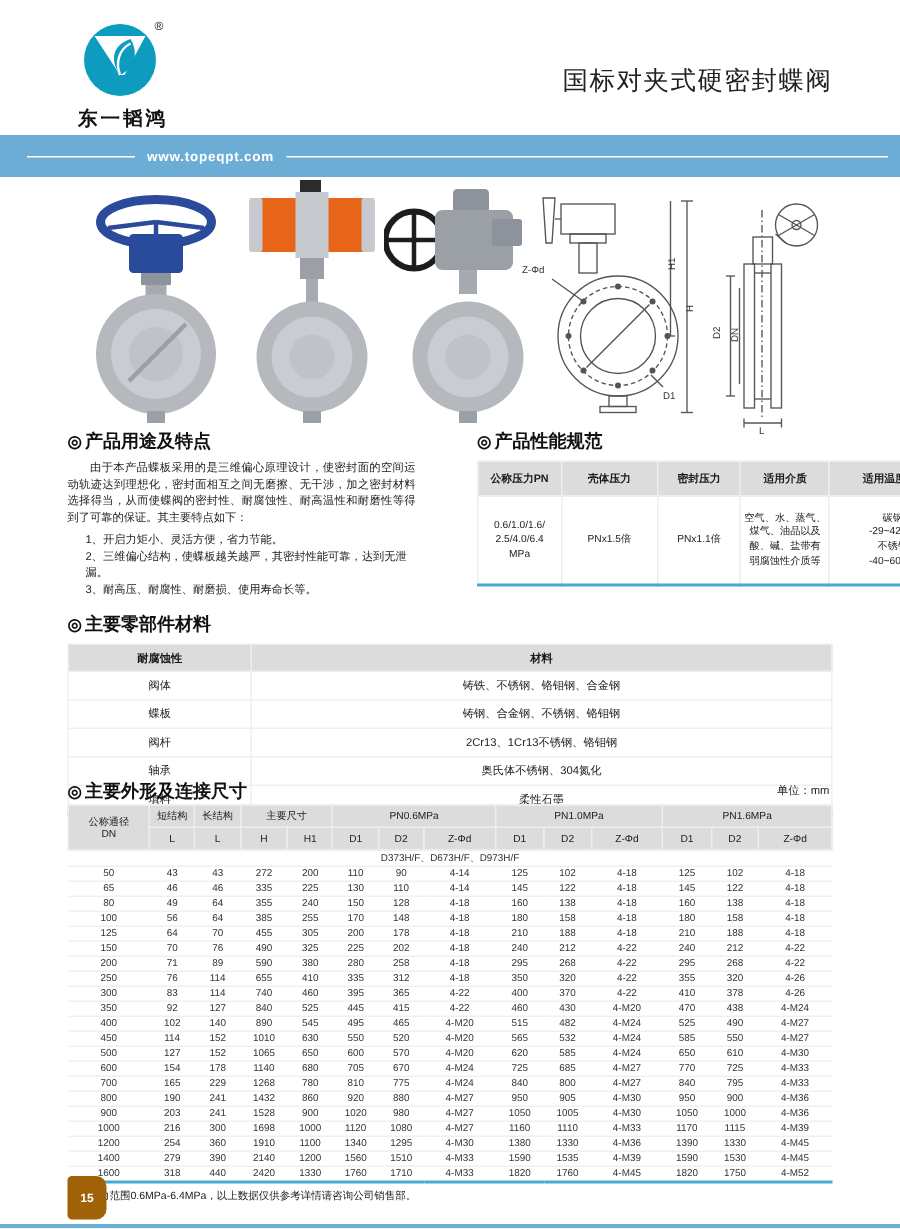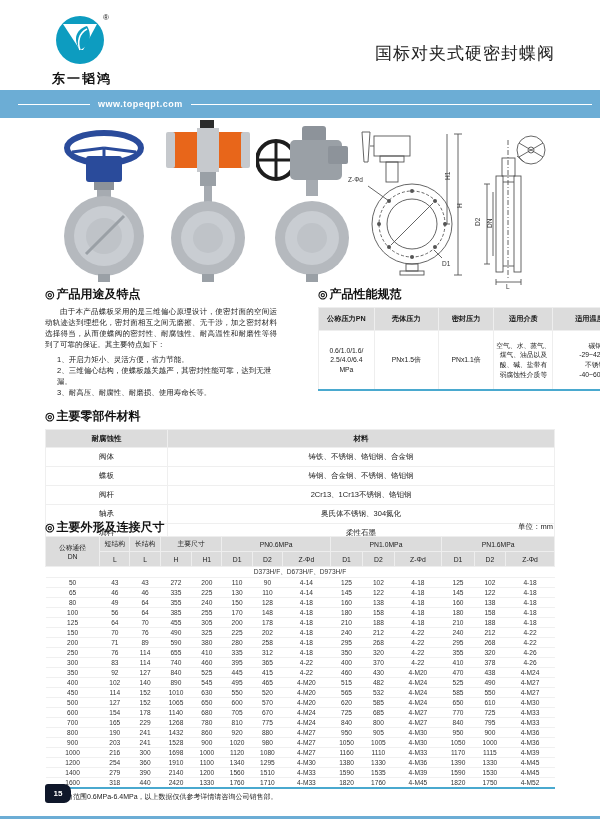--- a/index.html
+++ b/index.html
@@ -43,21 +43,21 @@
   .dims { position:absolute; left:45px; top:519px; width:510px; }
   .dims .head-row { position:relative; height:15px; }
   .dims .unit { position:absolute; right:2px; top:3px; font-size:7.5px; color:#222; }
   .dims table { border-bottom:2px solid #4aa9cf; margin-top:2px; }
   .dims th { background:#dcdcdc; font-size:6.8px; font-weight:normal; height:12px; border:1px solid #eee; color:#222; }
   .dims td { font-size:6.6px; height:9px; text-align:center; border-top:1px solid #f0f0f0; color:#333; padding:0; }
   .dims .model-row td { height:10px; font-size:6.6px; }
   .dims .note { font-size:7px; color:#222; margin-top:3px; }
   
   .page-badge {
-    position:absolute; left:45px; top:784px; width:26px; height:19px; background:#0f172a;
+    position:absolute; left:45px; top:784px; width:26px; height:29px; background:#a16207;
     border-radius:3px 7px 7px 3px; color:#fff; font-size:8px; font-weight:bold;
     display:flex; align-items:center; justify-content:center;
   }
   .bottom-line { position:absolute; left:0; bottom:0; width:600px; height:3px; background:#6cadd5; }
 </style>
 </head>
 <body>
 
 <div class="page">
 

